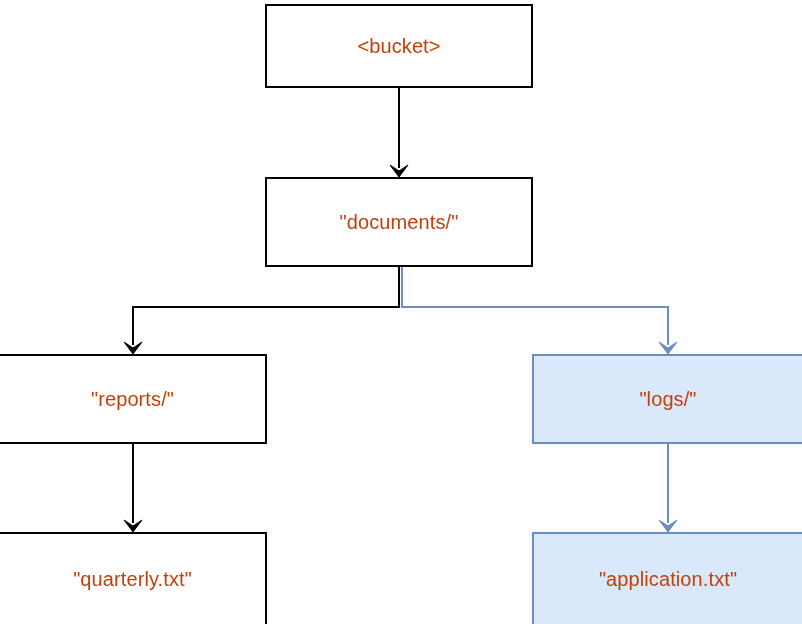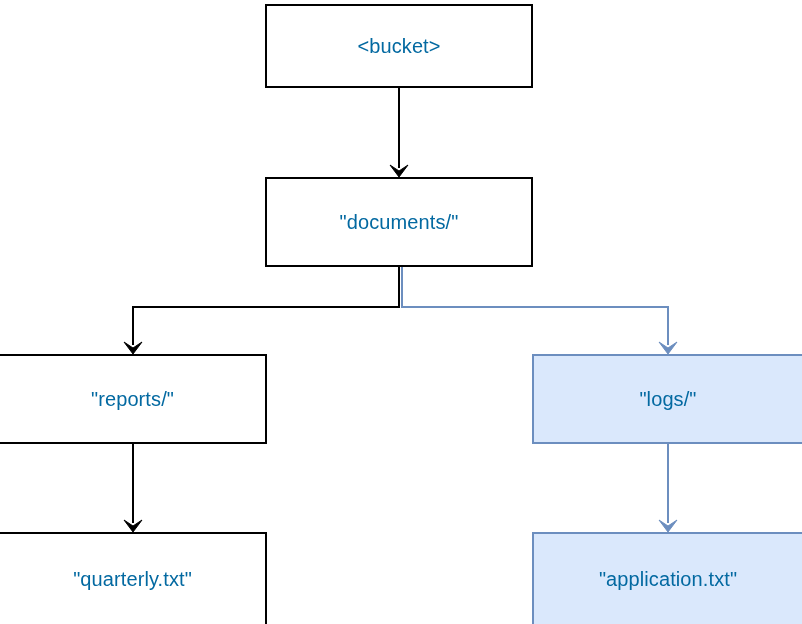--- a/index.html
+++ b/index.html
@@ -28,21 +28,21 @@
   .node {
     position: absolute;
     box-sizing: border-box;
     display: flex;
     align-items: center;
     justify-content: center;
     text-align: center;
     font-size: 20px;
     line-height: 1.2;
     letter-spacing: 0.1px;
-    color: #0369a1;
+    color: #c2410c;
     background: #ffffff;
     border: 2px solid #000000;
     user-select: none;
   }
   .node.highlight {
     background: #dae8fc;
     border: 2px solid #6c8ebf;
   }
   .node-label {
     display: block;

